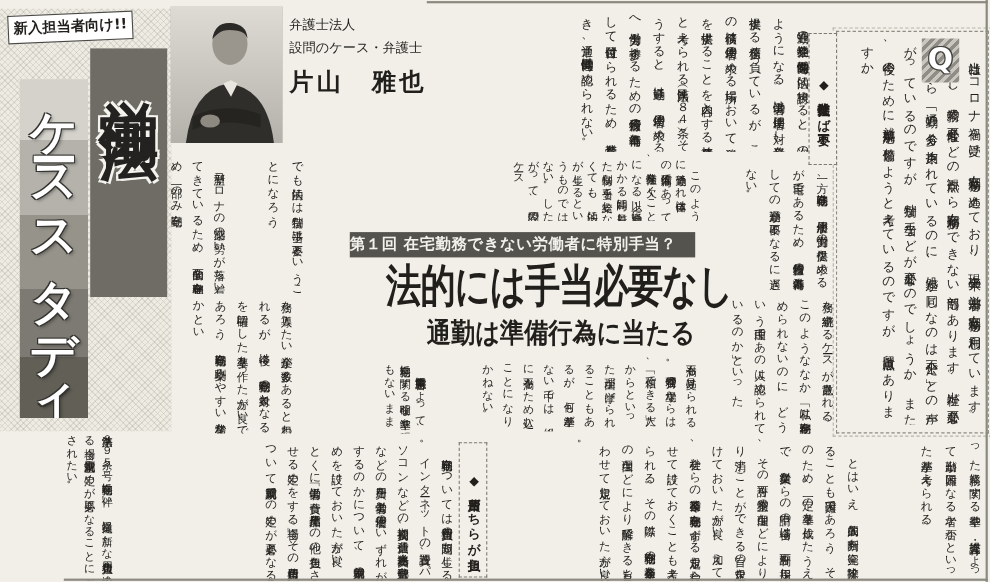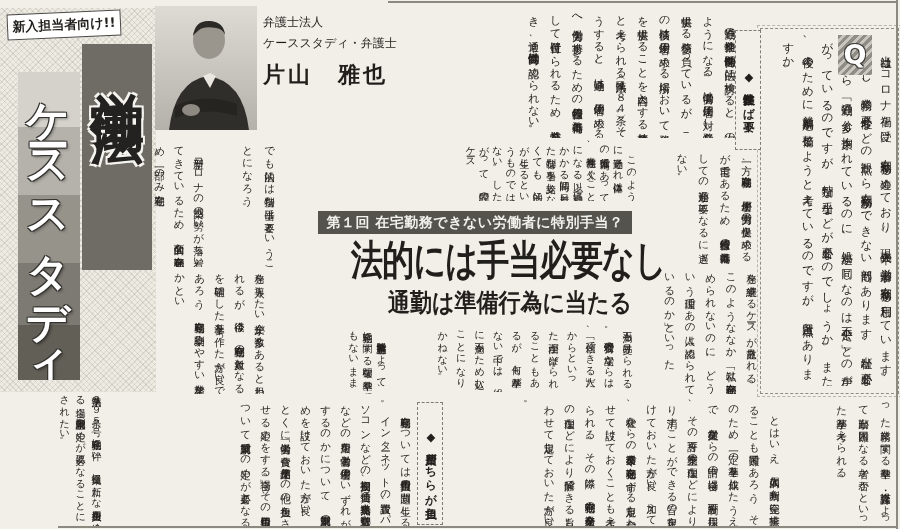--- a/index.html
+++ b/index.html
@@ -47,21 +47,21 @@
     text-shadow:-1px -1px 0 #44423e,1px -1px 0 #44423e,-1px 1px 0 #44423e,1px 1px 0 #44423e;}
 
   
   .sec-header{border:1px dashed #7d7b72;background:#f1efe8;font-weight:700;font-size:11.5px;
     line-height:22px;padding-top:3px;text-align:center;}
   #section-header-business{left:735px;top:30px;width:24px;height:115px;}
   #section-header-cost{left:417px;top:402px;width:24px;height:118px;}
 
   
   #headline-kicker{position:absolute;left:318px;top:211px;width:314px;height:23px;background:#55534d;
-    color:#f2f1ec;font-size:14px;font-weight:700;text-align:center;line-height:23px;letter-spacing:.5px;white-space:nowrap;}
+    color:#f2f1ec;font-size:14px;font-weight:700;line-height:23px;letter-spacing:.5px;white-space:nowrap;}
   #headline-main{position:absolute;left:351px;top:233px;font-size:41px;font-weight:700;white-space:nowrap;
     transform:scaleX(.78);transform-origin:left top;letter-spacing:-1px;}
   #headline-sub{position:absolute;left:388px;top:286px;font-size:25px;font-weight:700;white-space:nowrap;
     transform:scaleX(.88);transform-origin:left top;letter-spacing:0px;}
 
   
   #r1 {left:392px;top:8px;  width:348px;height:130px;font-size:11px;  line-height:21.8px;}
   #r2 {left:625px;top:146px;width:132px;height:118px;font-size:10.5px;line-height:21.5px;}
   #r3 {left:330px;top:139px;width:308px;height:62px; font-size:10px;  line-height:13.4px;}
   #r4 {left:211px;top:139px;width:70px; height:128px;font-size:10.5px;line-height:22px;}
@@ -108,21 +108,21 @@
       <path d="M38 30 q2 -16 17 -15 q14 1 15 14 q-2 -6 -9 -7 q-12 -2 -17 2 q-5 4 -6 6z" fill="#2b2a27"></path>
       <path d="M14 124 q6 -48 38 -54 q36 4 42 54z" fill="#2f2e2b"></path>
       <path d="M48 70 l7 -3 l6 3 l-6 12z" fill="#e8e6df"></path>
       <path d="M20 100 q30 -14 62 -2 l0 12 q-32 -10 -62 2z" fill="#252421"></path>
       <ellipse cx="36" cy="104" rx="9" ry="6" fill="#8f8a81"></ellipse>
     </svg>
   </div>
 
   <div id="caption">
     <div class="cap-line sans">弁護士法人</div>
-    <div class="cap-line sans">ケーススタディ・弁護士</div>
+    <div class="cap-line sans">設問のケース・弁護士</div>
     <div id="author-name" class="sans">片山　雅也</div>
   </div>
 
   <div id="question-box">
     <div id="q-icon" class="sans">Q</div>
     <div id="question-text" class="v">　当社はコロナ禍を受け、在宅勤務を進めており、現在大半の労働者が在宅勤務を利用しています。しかし、業務の必要性などの観点から在宅勤務ができない部門もあります。出社が必要な部門の労働者から、「通勤の分多く拘束されているのに、処遇が同じなのは不公平だ」との声が挙がっているのですが、特別な手当などが必要なのでしょうか。また、今後のために就業規則を整備しようと考えているのですが、留意点はありますか。</div>
   </div>
 
   <div id="section-header-business" class="v sans sec-header">◆業務性欠けば不要</div>
 

